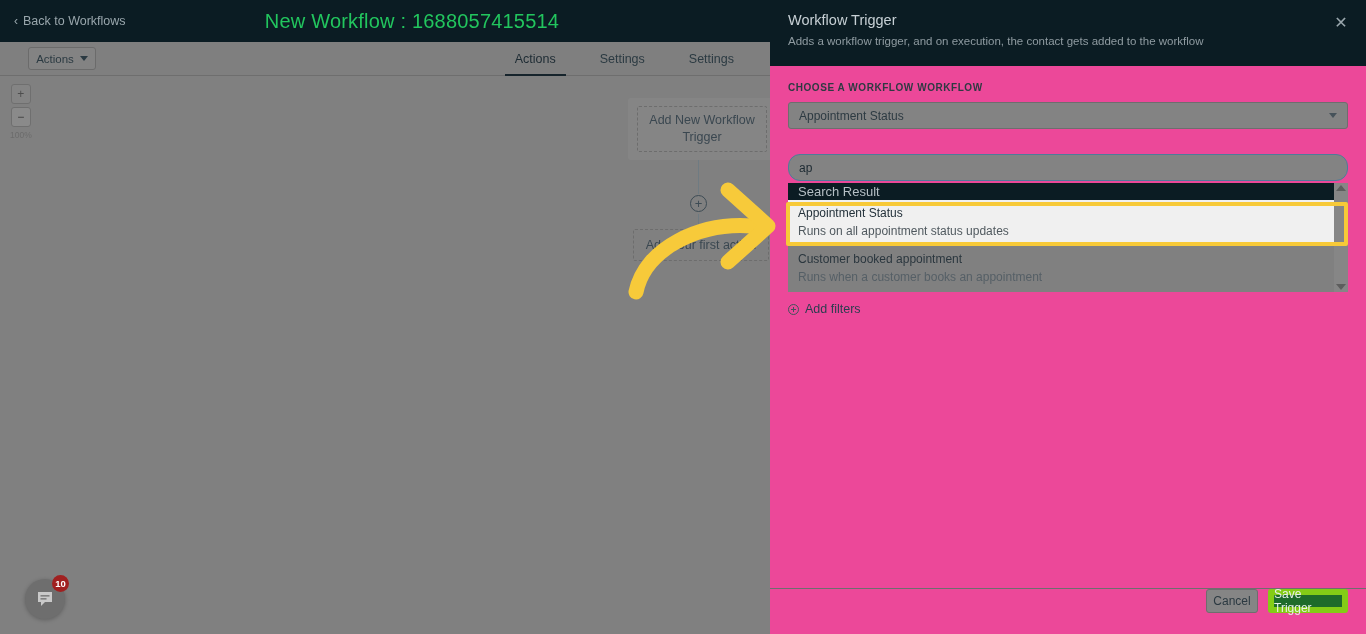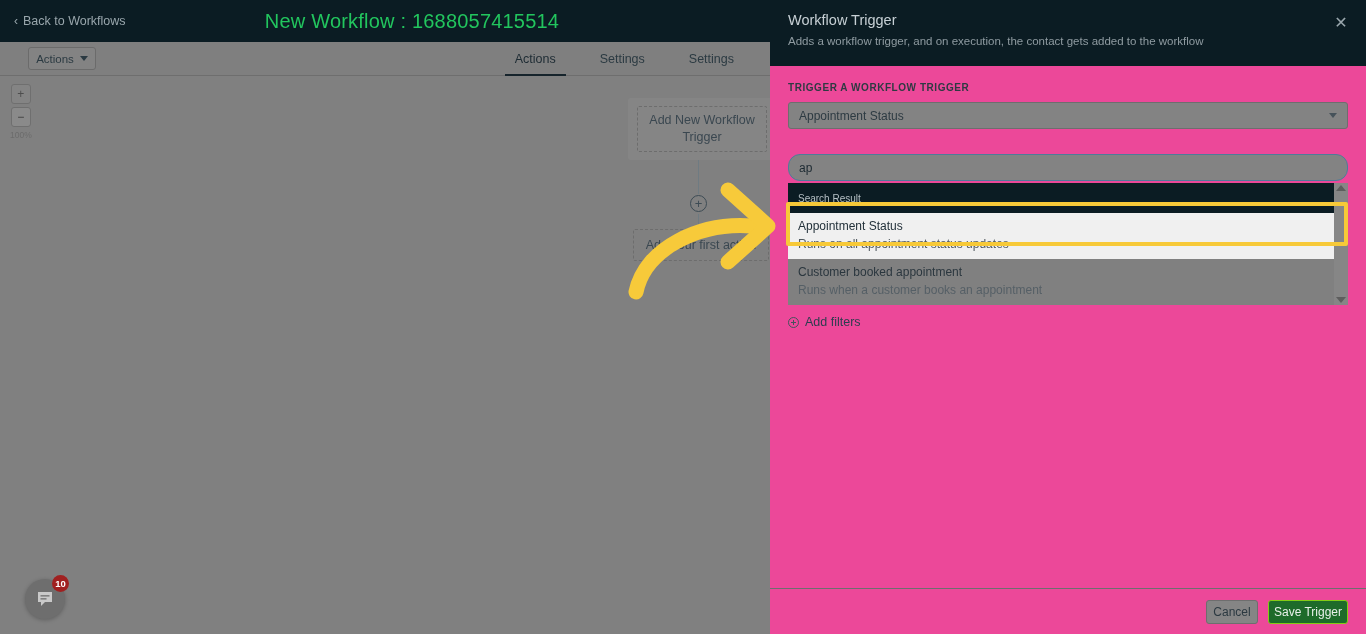--- a/index.html
+++ b/index.html
@@ -263,24 +263,24 @@
     font-family: "Liberation Sans", sans-serif;
     outline: none;
   }
 
   .dropdown {
     position: relative;
     margin-top: 2px;
     background: #808080;
   }
   .dd-header {
-    height: 30px;
+    height: 17px;
     background: #0b1c23;
     color: #b5bfc4;
-    font-size: 10px;
+    font-size: 13px;
     display: flex; align-items: center;
     padding: 0 10px;
   }
   .dd-list {
     background: #808080;
   }
   .dd-item {
     padding: 6px 10px 7px 10px;
     cursor: pointer;
   }
@@ -350,42 +350,42 @@
   .plus-circle::before, .plus-circle::after {
     content: ""; position: absolute; background: #44525c;
   }
   .plus-circle::before { left: 2px; right: 2px; top: 4px; height: 1px; }
   .plus-circle::after { top: 2px; bottom: 2px; left: 4px; width: 1px; }
 
   .panel-foot {
     flex: 0 0 auto;
     height: 46px;
     border-top: 1px solid #6e6e6e;
-    display: flex; align-items: center; justify-content: flex-end;
+    display: flex; justify-content: flex-end;
     gap: 10px;
     padding-right: 18px;
   }
   .btn {
     height: 24px;
     border-radius: 3px;
     font-size: 12px;
     display: flex; align-items: center; justify-content: center;
     cursor: pointer;
   }
   .btn-cancel {
     width: 52px;
     border: 1px solid #6e6e6e;
     background: #858585;
     color: #2b3941;
   }
   .btn-save {
     width: 80px;
     background: #1e6b2a;
     color: #e8f0e9;
-    border: 1px solid #84cc16;
+    border: 6px solid #84cc16;
   }
 </style>
 </head>
 <body>
 
 <div class="app">
 
   <div class="bg-app">
 
     <div class="topbar">
@@ -451,21 +451,21 @@
 
   <div class="panel">
 
     <div class="panel-head">
       <div class="panel-title">Workflow Trigger</div>
       <div class="panel-sub">Adds a workflow trigger, and on execution, the contact gets added to the workflow</div>
       <div class="panel-close">✕</div>
     </div>
 
     <div class="panel-body">
-      <div class="field-label">TRIGGER A WORKFLOW TRIGGER</div>
+      <div class="field-label">CHOOSE A WORKFLOW WORKFLOW</div>
 
       <div class="select-box">
         <span>Appointment Status</span>
         <span class="select-caret"></span>
       </div>
 
       <input class="search-input" type="text" value="ap" style="">
 
       <div class="dropdown">
         <div class="dd-header">

